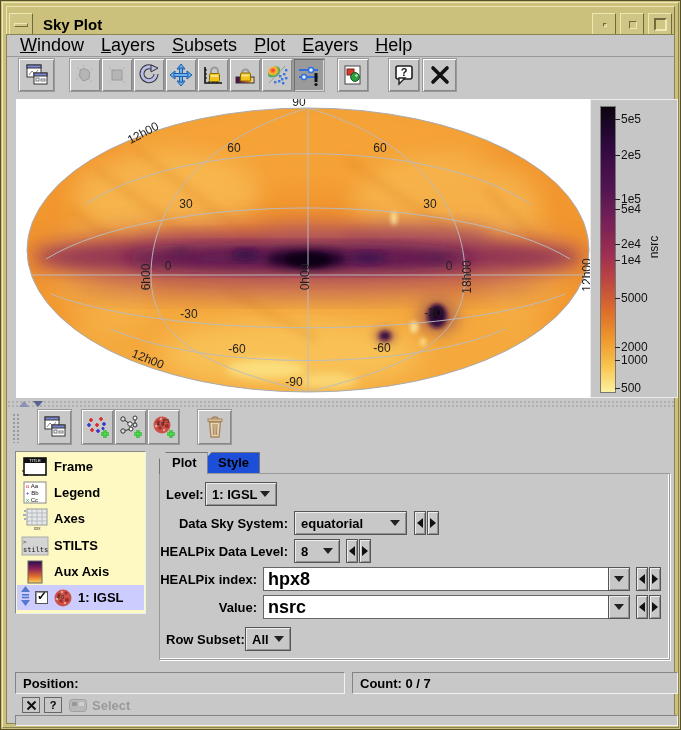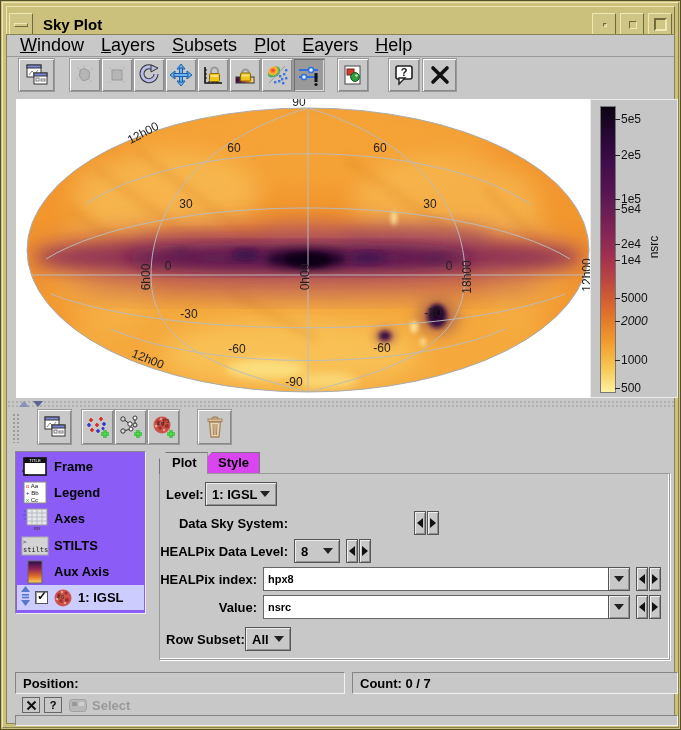--- a/index.html
+++ b/index.html
@@ -51,42 +51,42 @@
   .cblabel{position:absolute;left:52px;top:140px;font-size:12px;color:#111;
         transform:rotate(-90deg);transform-origin:center;}
   
   #splitter{position:absolute;left:0px;top:365px;right:0;height:8px;background:#c8c8c8;
         background-image:radial-gradient(#b0b0b0 25%,transparent 26%);background-size:4px 4px;}
   .spl-arrow{position:absolute;top:1px;width:0;height:0;}
   
   .grip{position:absolute;background-image:radial-gradient(#9a9a9a 30%,transparent 32%);
         background-size:4px 4px;}
   
-  #layerlist{position:absolute;left:8px;top:416px;width:131px;height:163px;background:#8b5cf6;
+  #layerlist{position:absolute;left:8px;top:416px;width:131px;height:163px;background:#fef9c3;
         border:1px solid #888;border-right-color:#eee;border-bottom-color:#eee;}
   .lrow{position:absolute;left:1px;right:1px;height:25px;display:flex;align-items:center;gap:4px;padding-left:3px;}
   .lrow .label{font-weight:bold;font-size:13px;}
   .lrow.sel{background:#ccccff;}
   .licon{width:30px;height:23px;display:flex;align-items:center;justify-content:center;flex:0 0 auto;}
   
   .tab{position:absolute;height:22px;padding:2px 10px 0 12px;font-weight:bold;font-size:13px;
         border:1px solid #777;border-bottom:none;clip-path:polygon(0 100%,0 7px,7px 0,100% 0,100% 100%);}
   .tab.on{background:#c8c8c8;z-index:3;}
-  .tab.off{background:#d946ef;}
+  .tab.off{background:#1d4ed8;}
   #formbox{position:absolute;left:152px;top:438px;width:511px;height:187px;
         border:1px solid #999;box-shadow:inset -1px -1px 0 #fff, 1px 1px 0 #fff;background:#c8c8c8;}
   .flabel{position:absolute;font-weight:bold;font-size:13px;text-align:right;}
   .combo{position:absolute;height:24px;background:#c8c8c8;border:1px solid #555;
         box-shadow:inset 1px 1px 0 #eee,inset -1px -1px 0 #909090;
         display:flex;align-items:center;font-weight:bold;font-size:13px;padding:0 6px;}
   .combo .arr{margin-left:auto;width:0;height:0;border-left:5px solid transparent;
         border-right:5px solid transparent;border-top:6px solid #222;}
   .ecombo{position:absolute;height:24px;display:flex;}
   .ecombo .field{flex:1;background:#fff;border:1px solid #666;border-right:none;
-        font-weight:bold;font-size:11px;padding:2px 4px;display:flex;align-items:center;text-align:center;}
+        font-weight:bold;font-size:18px;padding:2px 4px;display:flex;align-items:center;text-align:center;}
   .ecombo .dbtn{width:22px;background:#c8c8c8;border:1px solid #555;
         box-shadow:inset 1px 1px 0 #eee,inset -1px -1px 0 #909090;
         display:flex;align-items:center;justify-content:center;}
   .ecombo .dbtn i{width:0;height:0;border-left:5px solid transparent;border-right:5px solid transparent;
         border-top:6px solid #222;}
   .spin{position:absolute;height:24px;display:flex;gap:1px;}
   .spin b{width:12px;height:24px;background:#c8c8c8;border:1px solid #555;
         box-shadow:inset 1px 1px 0 #eee,inset -1px -1px 0 #909090;
         display:flex;align-items:center;justify-content:center;}
   .spin b i{width:0;height:0;border-top:5px solid transparent;border-bottom:5px solid transparent;}
@@ -364,21 +364,21 @@
 
       <div id="auxstrip">
         <div id="cbar"></div>
         <span class="cbtick" style="top:12px;">5e5</span>
         <span class="cbtick" style="top:48px;">2e5</span>
         <span class="cbtick" style="top:92px;">1e5</span>
         <span class="cbtick" style="top:102px;">5e4</span>
         <span class="cbtick" style="top:137px;">2e4</span>
         <span class="cbtick" style="top:153px;">1e4</span>
         <span class="cbtick" style="top:191px;">5000</span>
-        <span class="cbtick" style="top:214px;font-style:italic;">2000</span>
+        <span class="cbtick" style="top:240px;">2000</span>
         <span class="cbtick" style="top:253px;">1000</span>
         <span class="cbtick" style="top:281px;">500</span>
         <span class="cblabel">nsrc</span>
       </div>
     </div>
 
     <div id="splitter">
       <div class="spl-arrow" style="left:12px;border-left:5px solid transparent;border-right:5px solid transparent;border-bottom:6px solid #8890b8;"></div>
       <div class="spl-arrow" style="left:26px;border-left:5px solid transparent;border-right:5px solid transparent;border-top:6px solid #5a6390;"></div>
     </div>
@@ -571,20 +571,24 @@
     <div class="tab off" style="left:198px;top:417px;"><span>Style</span></div>
 
     <div id="formbox">
       <span class="flabel" style="left:6px;top:13px;">Level:</span>
       <div class="combo" style="left:45px;top:8px;width:72px;">
         <span>1: IGSL</span>
           <span class="arr"></span>
       </div>
 
       <span class="flabel" style="left:8px;top:42px;width:120px;">Data Sky System:</span>
+      <div class="combo" style="left:134px;top:37px;width:113px;">
+        <span>equatorial</span>
+          <span class="arr"></span>
+      </div>
       <div class="spin" style="left:254px;top:37px;">
         <b class="lt">
             <i></i>
           </b>
         <b class="rt">
             <i></i>
           </b>
       </div>
 
       <span class="flabel" style="left:0px;top:70px;width:128px;">HEALPix Data Level:</span>

